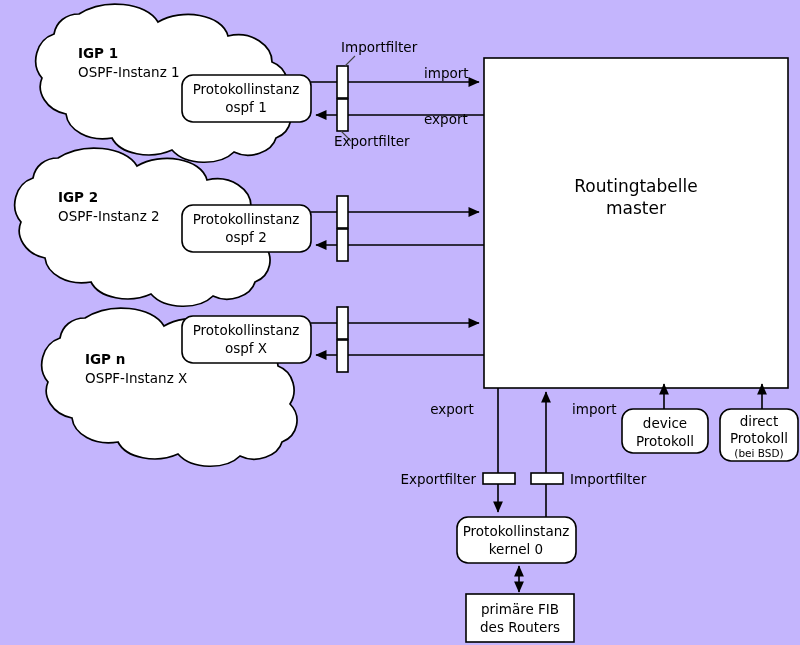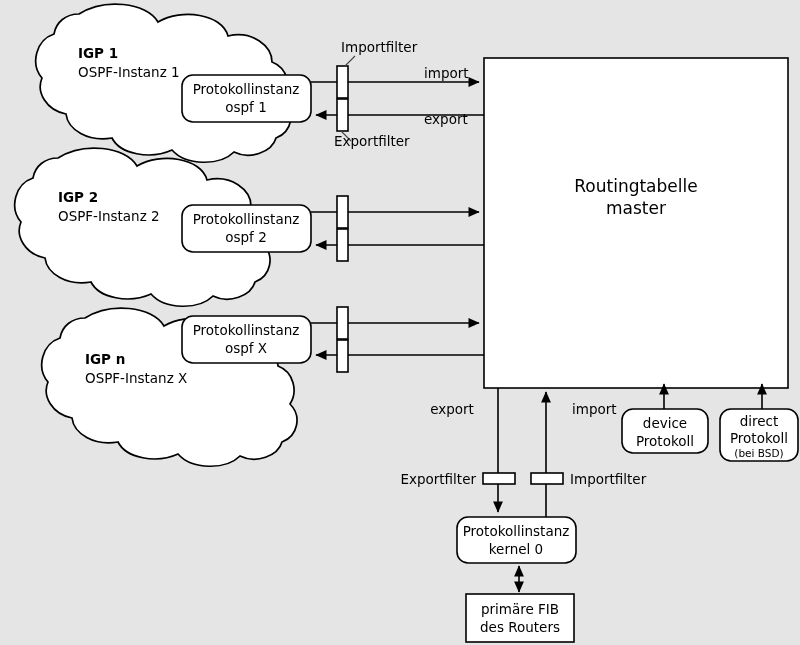--- a/index.html
+++ b/index.html
@@ -7,21 +7,21 @@
     padding: 0;
     background: #ffffff;
   }
   body {
     font-family: "DejaVu Sans", sans-serif;
   }
   #canvas {
     position: relative;
     width: 800px;
     height: 645px;
-    background: #e5e5e5;
+    background: #c4b5fd;
     overflow: hidden;
   }
   #diagram-svg {
     position: absolute;
     left: 0;
     top: 0;
     width: 800px;
     height: 645px;
   }
   .shape-stroke {

